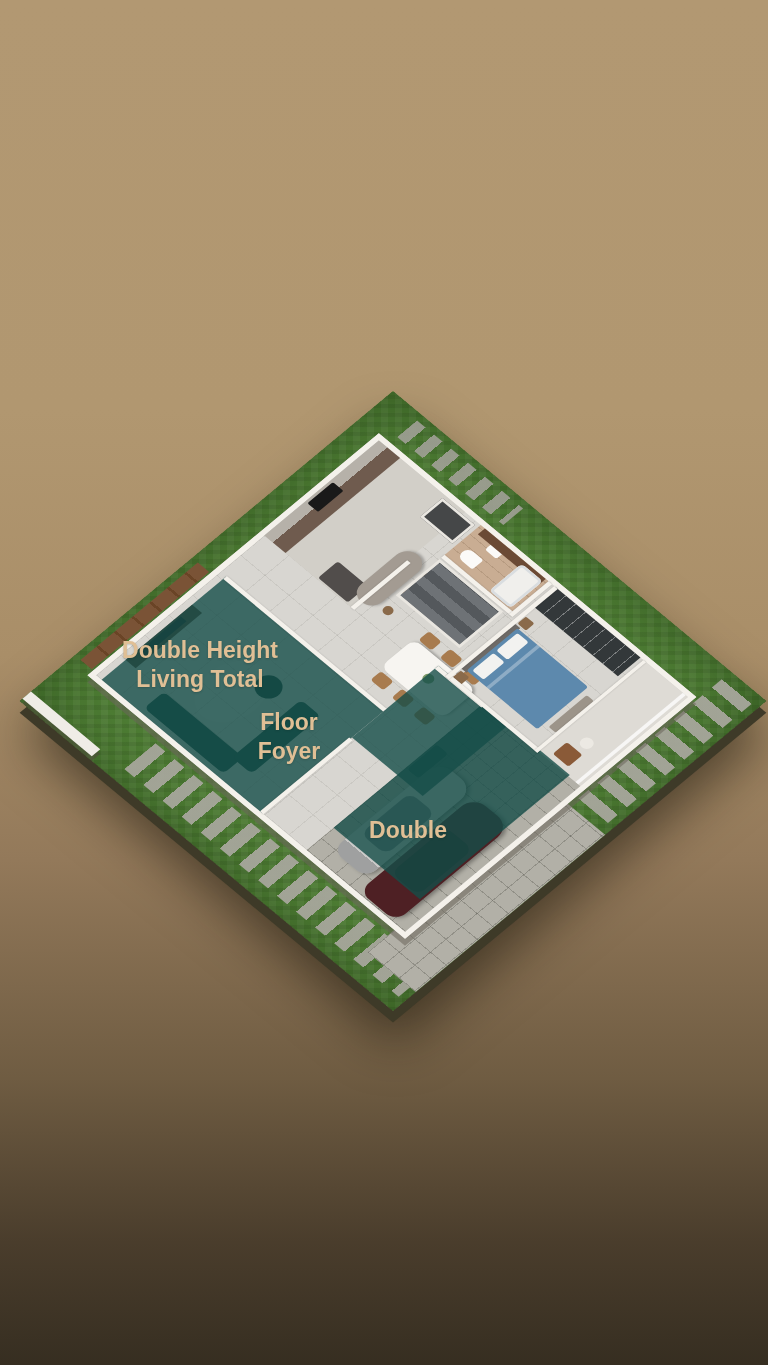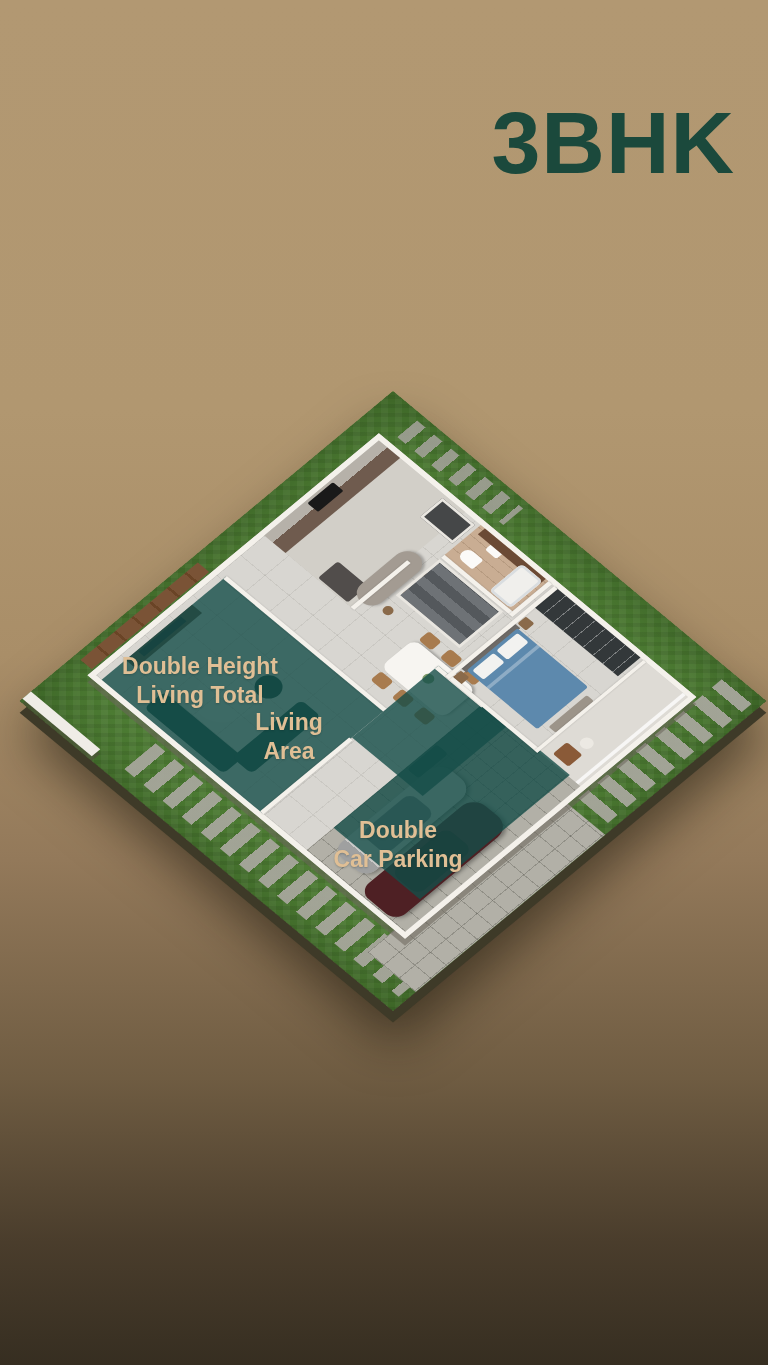--- a/index.html
+++ b/index.html
@@ -140,31 +140,30 @@
   .w-bed-w{left:246px;top:248px;width:5px;height:130px;}
   .w-bed-n{left:246px;top:248px;width:154px;height:5px;}
   .w-bath-w{left:344px;top:144px;width:5px;height:100px;}
   .w-bath-s{left:344px;top:240px;width:56px;height:5px;}
   .w-bb{left:246px;top:374px;width:154px;height:4px;}
 
   
   .plan-labels{position:absolute;inset:0;z-index:6;pointer-events:none;}
   .room-label{position:absolute;text-align:center;color:#e0bf95;font-weight:700;
     font-size:23px;line-height:1.25;text-shadow:0 1px 2px rgba(20,40,35,.25);}
-  .lbl-living{left:100px;top:636px;width:200px;margin-top:16px;}
+  .lbl-living{left:100px;top:636px;width:200px;}
   .lbl-foyer{left:229px;top:708px;width:120px;}
-  .lbl-parking{left:298px;top:816px;width:200px;}
+  .lbl-parking{left:308px;top:816px;width:200px;}
 </style>
 </head>
 <body>
 
 <div class="canvas">
 
   <div class="title-block">
-    <div class="bhk">3BHK</div>
   </div>
 
   <div class="plot">
     <div class="abs stones-left"></div>
     <div class="abs stones-bottom"></div>
     <div class="abs stones-right"></div>
     <div class="abs driveway"></div>
     <div class="abs wood-walk"></div>
     <div class="abs boundary-wall"></div>
 
@@ -241,22 +240,21 @@
       <div class="abs z-wall wall w-bb"></div>
     </div>
   </div>
 
   <div class="plan-labels">
     <div class="room-label lbl-living">
       <div>Double Height</div>
       <div>Living Total</div>
     </div>
     <div class="room-label lbl-foyer">
-      <div>Living</div>
-      <div>Area</div>
+      <div>Floor</div>
+      <div>Foyer</div>
     </div>
     <div class="room-label lbl-parking">
       <div>Double</div>
-      <div>Car Parking</div>
     </div>
   </div>
 
 </div>
 
 </body></html>

